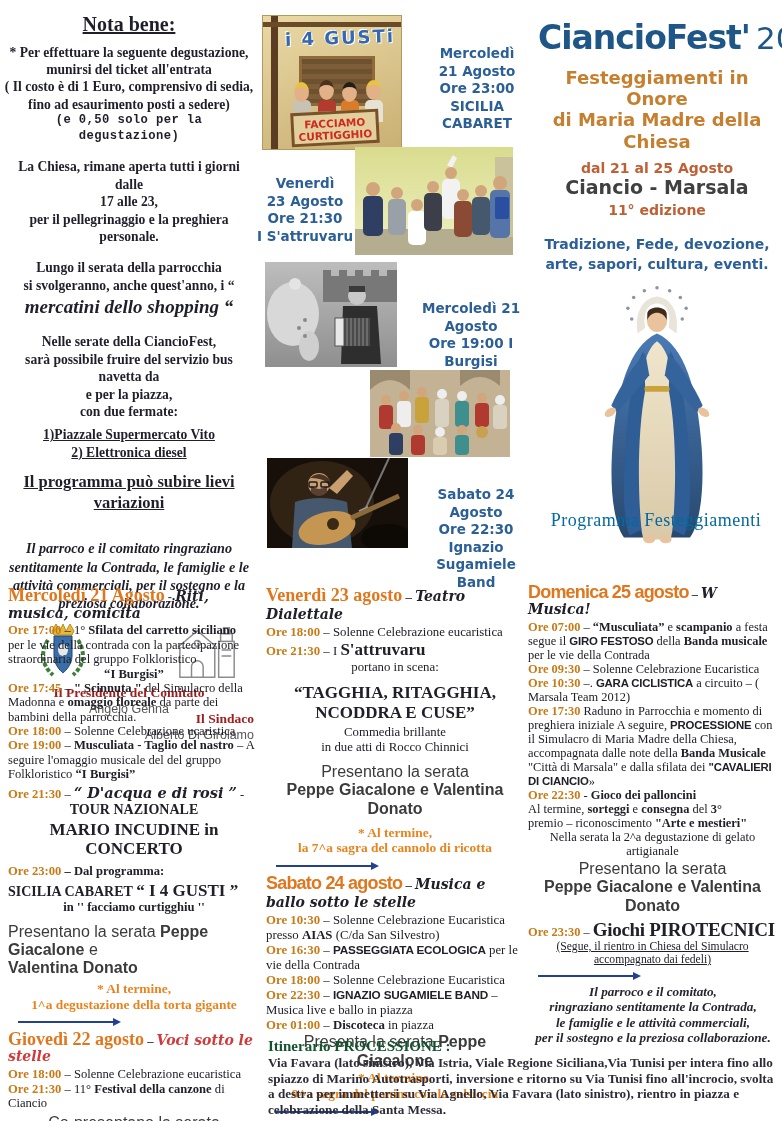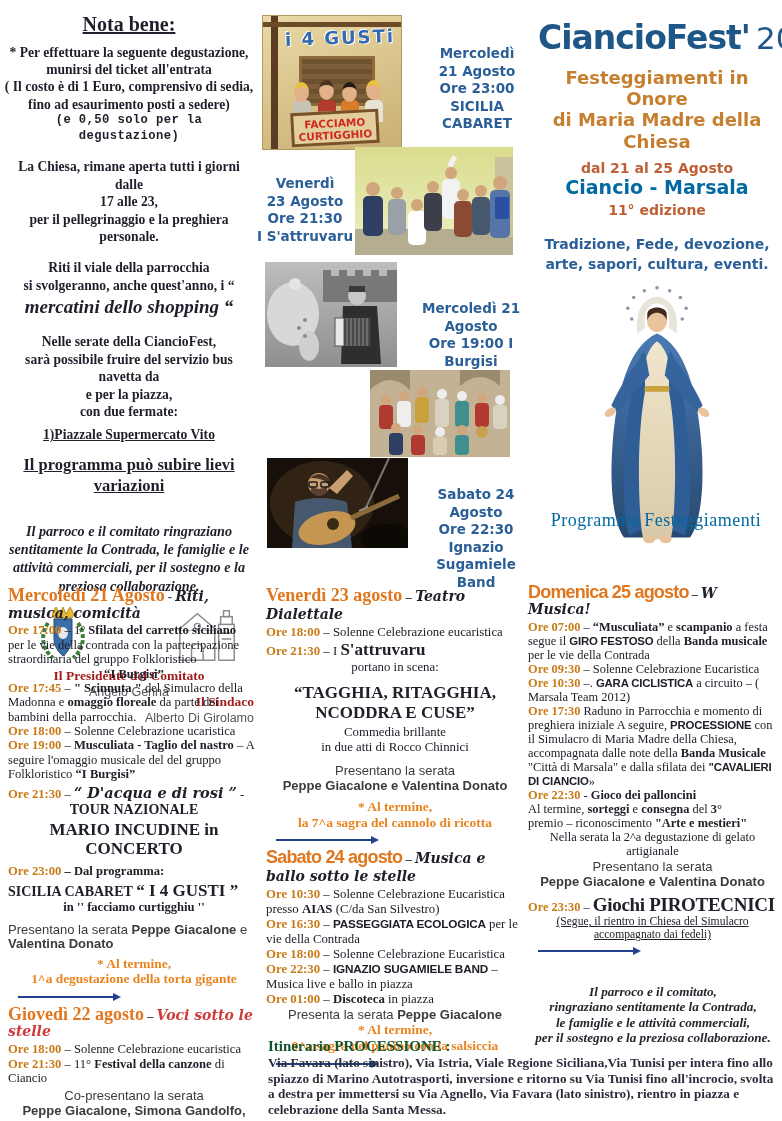--- a/index.html
+++ b/index.html
@@ -46,21 +46,21 @@
                  color:#cf2a1e; font-family:"DejaVu Sans", sans-serif; font-weight:bold;
                  font-size:10.5px; line-height:1.15; text-align:center; padding-top:3px; box-sizing:border-box; }
 
   
   .mast { position:absolute; left:538px; top:18px; width:238px; text-align:center; }
   .mast-title { font-family:"DejaVu Sans", sans-serif; color:#1e5687; }
   .mast-title .main { font-weight:bold; font-size:33px; letter-spacing:-1px; }
   .mast-title .year { font-weight:normal; font-size:31px; margin-left:6px; }
   .mast-orange { color:#c67f2e; font-family:"DejaVu Sans", sans-serif; font-weight:bold; font-size:18px; line-height:1.18; margin-top:2px; }
   .mast-red1 { color:#bf5f35; font-family:"DejaVu Sans", sans-serif; font-weight:bold; font-size:14px; margin-top:8px; }
-  .mast-red2 { color:#0369a1; font-family:"DejaVu Sans", sans-serif; font-weight:bold; font-size:19px; }
+  .mast-red2 { color:#404040; font-family:"DejaVu Sans", sans-serif; font-weight:bold; font-size:19px; }
   .mast-red3 { color:#bf5f35; font-family:"DejaVu Sans", sans-serif; font-weight:bold; font-size:14px; margin-top:4px; }
   .mast-motto { color:#2b5f97; font-family:"DejaVu Sans", sans-serif; font-size:14px; font-weight:bold; line-height:1.45; margin-top:16px; }
   .statue-wrap { margin-top:8px; }
   .program-title { position:absolute; left:534px; top:510px; width:244px; text-align:center;
                    color:#0369a1; font-size:18px; letter-spacing:.5px; }
 
   
   .pcol { position:absolute; top:582px; color:#20202a; }
   #pcol1 { left:8px;   width:252px; font-size:12.6px; line-height:1.14; }
   #pcol2 { left:266px; width:258px; font-size:12.8px; line-height:1.17; }
@@ -76,21 +76,21 @@
   .scb { font-family:"DejaVu Serif", serif; font-style:italic; font-weight:bold; font-size:1.15em; }
   .t   { color:#c97a16; font-weight:bold; }
   .b   { font-weight:bold; }
   .bb  { font-family:"Liberation Sans", sans-serif; font-weight:bold; font-size:.92em; letter-spacing:-.2px; }
   .big { font-weight:bold; font-size:17px; }
   .giant { font-weight:bold; font-size:19px; letter-spacing:-.3px; }
   .caps { font-weight:bold; font-size:14px; }
   .u { text-decoration:underline; }
   .ln.smu { font-size:11.6px; }
   .ln.or { color:#e8831d; font-weight:bold; font-size:13.4px; }
-  .ln.sans { font-family:"Liberation Sans", sans-serif; font-size:13px; color:#3b3b3b; }
+  .ln.sans { font-family:"Liberation Sans", sans-serif; font-size:16px; color:#3b3b3b; }
   .ln.hdr1 { margin:3px 0 2px; }
   .ln.hdr2 { margin:4px 0 2px; }
   .mt2{margin-top:2px}.mt4{margin-top:4px}.mt6{margin-top:6px}.mt8{margin-top:8px}
   .arrowline { position:relative; height:2px; background:#23418f; width:96px; margin:9px 0 6px 10px; }
   .arrowline::after { content:""; position:absolute; right:-7px; top:-3px; width:0; height:0;
       border-left:8px solid #23418f; border-top:4px solid transparent; border-bottom:4px solid transparent; }
 
   
   .closing { position:absolute; left:530px; top:984px; width:246px; text-align:center;
              font-style:italic; font-weight:bold; font-size:13.2px; line-height:1.16; color:#262630; }
@@ -115,33 +115,34 @@
         </div>
       <div class="nb-mono">(e 0,50 solo per la degustazione)</div>
     </div>
     <div class="nb-p">
         <div class="nb-line">La Chiesa, rimane aperta tutti i giorni dalle</div>
         <div class="nb-line">17 alle 23,</div>
         <div class="nb-line">per il pellegrinaggio e la preghiera personale.</div>
       </div>
     <div class="nb-p">
       <div>
-          <div class="nb-line">Riti il viale della parrocchia</div>
+          <div class="nb-line">Lungo il serata della parrocchia</div>
           <div class="nb-line">si svolgeranno, anche quest'anno, i “</div>
         </div>
       <div class="nb-shopping">mercatini dello shopping “</div>
     </div>
     <div class="nb-p" style="margin-bottom:6px;">
         <div class="nb-line">Nelle serate della CiancioFest,</div>
         <div class="nb-line">sarà possibile fruire del servizio bus navetta da</div>
         <div class="nb-line">e per la piazza,</div>
         <div class="nb-line">con due fermate:</div>
       </div>
     <div class="nb-stop">
         <div class="nb-line">1)Piazzale Supermercato Vito</div>
+        <div class="nb-line">2) Elettronica diesel</div>
       </div>
     <div class="nb-var">Il programma può subire lievi variazioni</div>
     <div class="nb-thanks">
         <div class="nb-line">Il parroco e il comitato ringraziano</div>
         <div class="nb-line">sentitamente la Contrada, le famiglie e le</div>
         <div class="nb-line">attività commerciali, per il sostegno e la</div>
         <div class="nb-line">preziosa collaborazione.</div>
       </div>
 
     <div class="officials">

